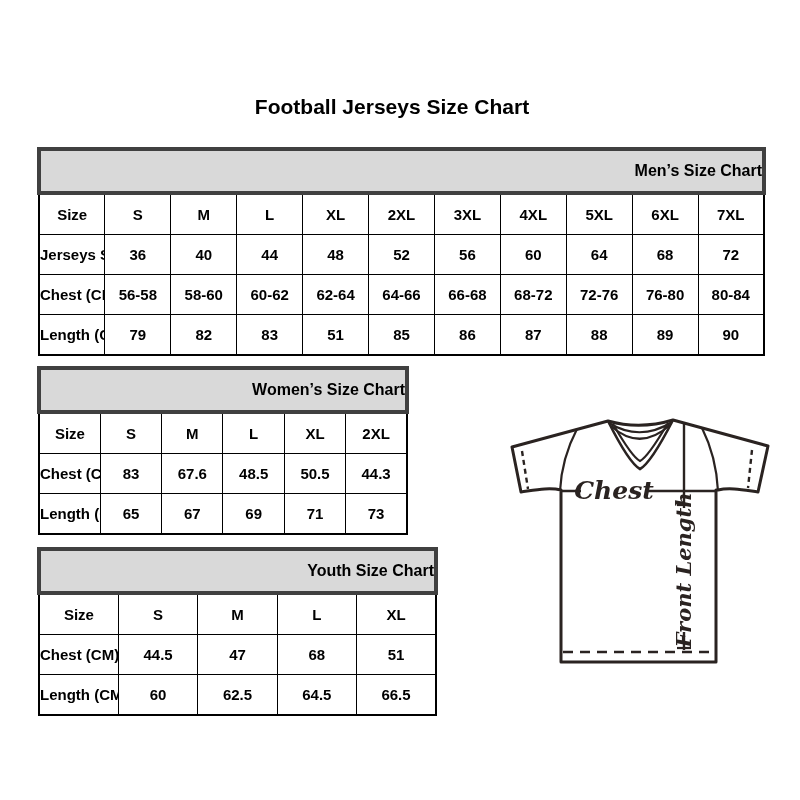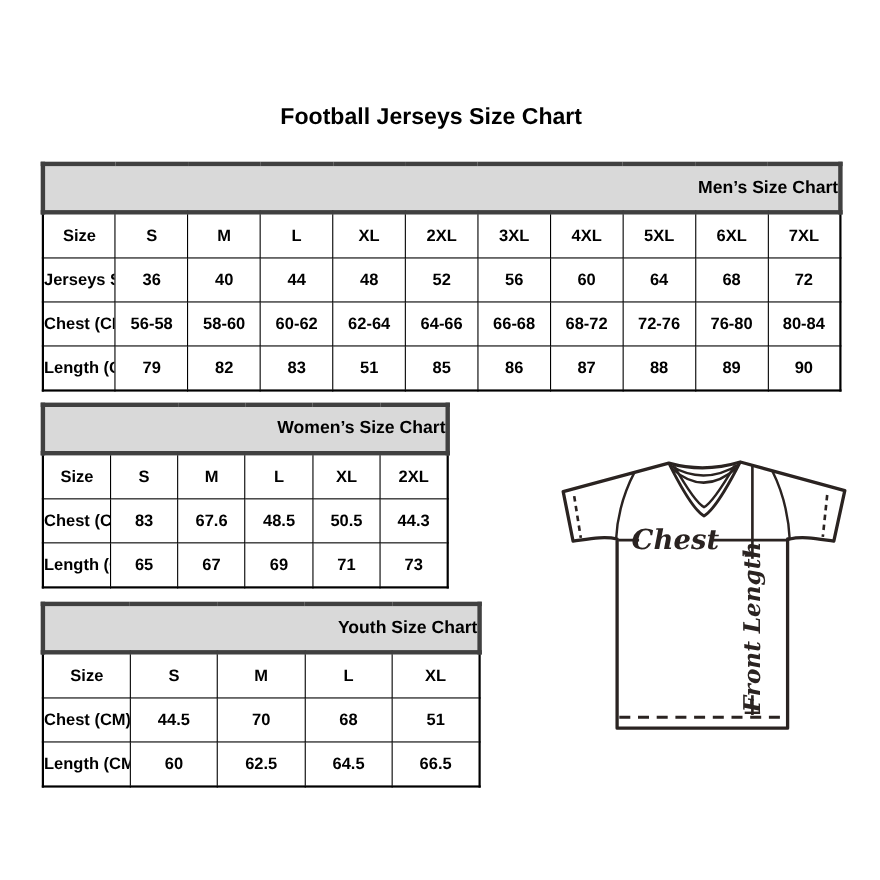--- a/index.html
+++ b/index.html
@@ -147,21 +147,21 @@
         <tr>
           <td class="label-col">Size</td>
           <td>S</td>
           <td>M</td>
           <td>L</td>
           <td>XL</td>
         </tr>
         <tr>
           <td class="label-col">Chest (CM)</td>
           <td>44.5</td>
-          <td>70</td>
+          <td>47</td>
           <td>68</td>
           <td>51</td>
         </tr>
         <tr>
           <td class="label-col">Length (CM)</td>
           <td>60</td>
           <td>62.5</td>
           <td>64.5</td>
           <td>66.5</td>
         </tr>

